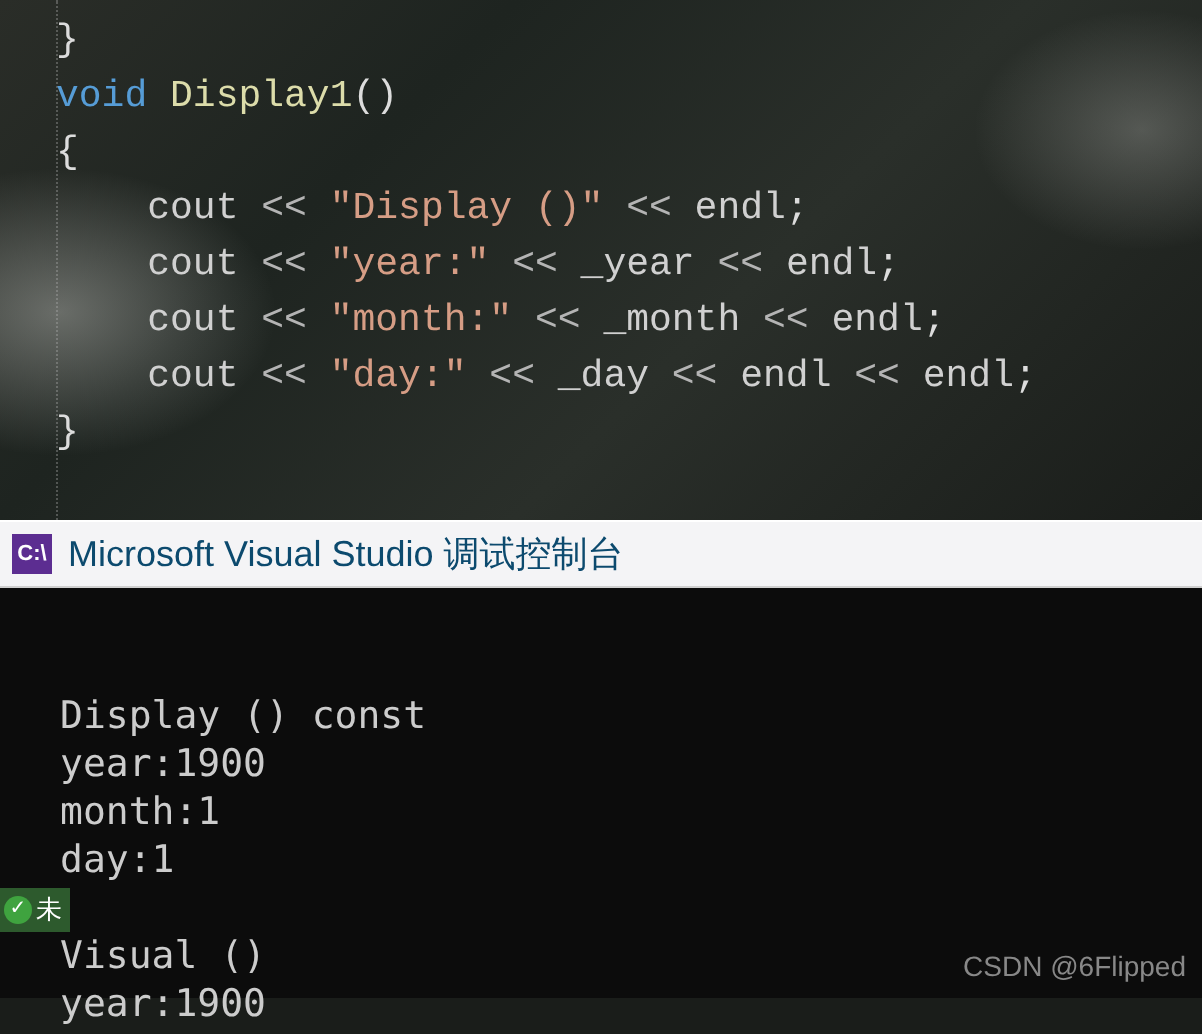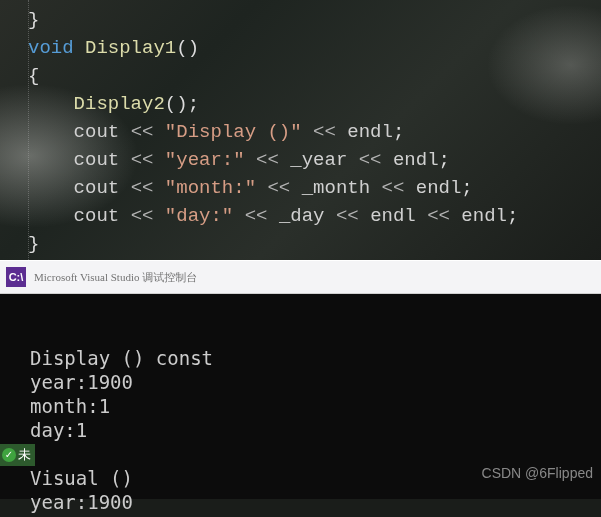--- a/index.html
+++ b/index.html
@@ -64,23 +64,23 @@
     background: #5c2d91;
     display: flex;
     align-items: center;
     justify-content: center;
     color: #fff;
     font-size: 11px;
     font-weight: bold;
     font-family: Arial, sans-serif;
   }
   .vs-title {
-    color: #737373;
-    font-family: Liberation Serif, serif;
-    font-size: 11px;
+    color: #0c4a6e;
+    font-family: Liberation Sans, sans-serif;
+    font-size: 18px;
   }
   .console {
     background: #0c0c0c;
     color: #cccccc;
     font-size: 19px;
     line-height: 24px;
     padding: 4px 0 0 2px;
     height: 205px;
     font-family: "NSimSun", Consolas, monospace;
     white-space: pre;
@@ -108,36 +108,35 @@
     background: #3fa33f;
     display: flex;
     align-items: center;
     justify-content: center;
     font-size: 10px;
     color: #fff;
   }
   .watermark {
     position: absolute;
     right: 8px;
-    bottom: 14px;
+    bottom: 4px;
     color: #888;
     font-family: Arial, sans-serif;
     font-size: 14px;
   }
 </style>
 </head>
 <body>
 
 <div class="editor">
   <div class="guide"></div>
   <div id="code-container">
       <div class="code-line"><span class="k-brace">}</span></div>
       <div class="code-line"><span class="k-type">void</span> <span class="k-func">Display1</span>()</div>
       <div class="code-line"><span class="k-brace">{</span></div>
-      <div class="code-line">    <span class="k-func">Display2</span>();</div>
       <div class="code-line">    <span class="k-var">cout</span> <span class="k-op">&lt;&lt;</span> <span class="k-str">"Display ()"</span> <span class="k-op">&lt;&lt;</span> <span class="k-var">endl</span>;</div>
       <div class="code-line">    <span class="k-var">cout</span> <span class="k-op">&lt;&lt;</span> <span class="k-str">"year:"</span> <span class="k-op">&lt;&lt;</span> <span class="k-var">_year</span> <span class="k-op">&lt;&lt;</span> <span class="k-var">endl</span>;</div>
       <div class="code-line">    <span class="k-var">cout</span> <span class="k-op">&lt;&lt;</span> <span class="k-str">"month:"</span> <span class="k-op">&lt;&lt;</span> <span class="k-var">_month</span> <span class="k-op">&lt;&lt;</span> <span class="k-var">endl</span>;</div>
       <div class="code-line">    <span class="k-var">cout</span> <span class="k-op">&lt;&lt;</span> <span class="k-str">"day:"</span> <span class="k-op">&lt;&lt;</span> <span class="k-var">_day</span> <span class="k-op">&lt;&lt;</span> <span class="k-var">endl</span> <span class="k-op">&lt;&lt;</span> <span class="k-var">endl</span>;</div>
       <div class="code-line"><span class="k-brace">}</span></div>
     </div>
 </div>
 
 <div class="titlebar">
   <div class="vs-icon">C:\</div>

